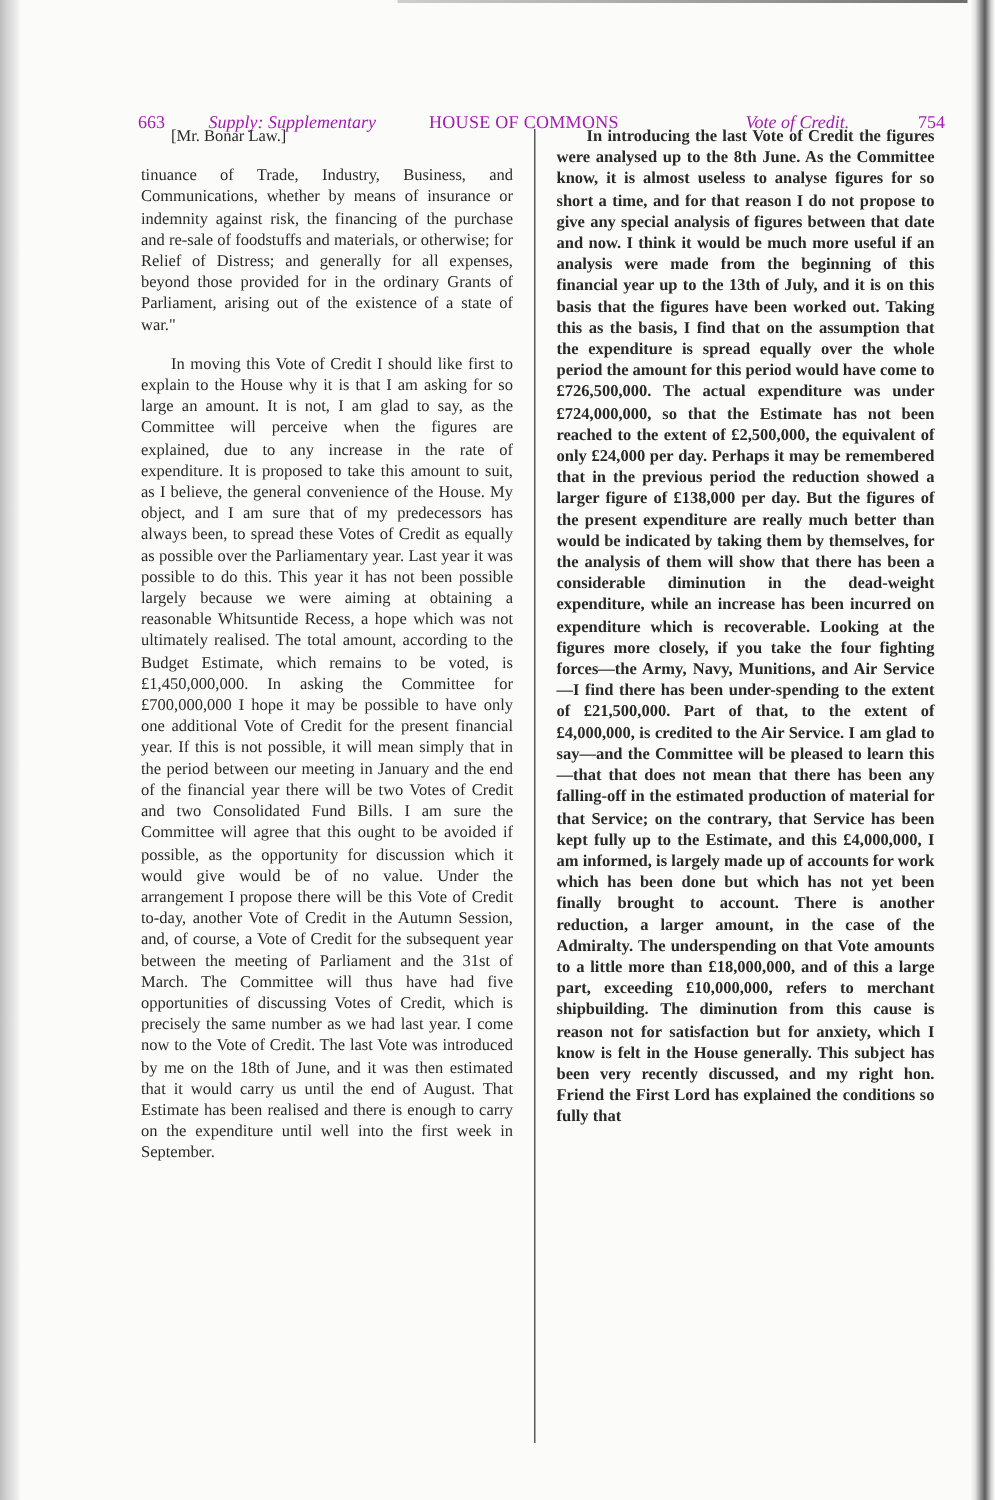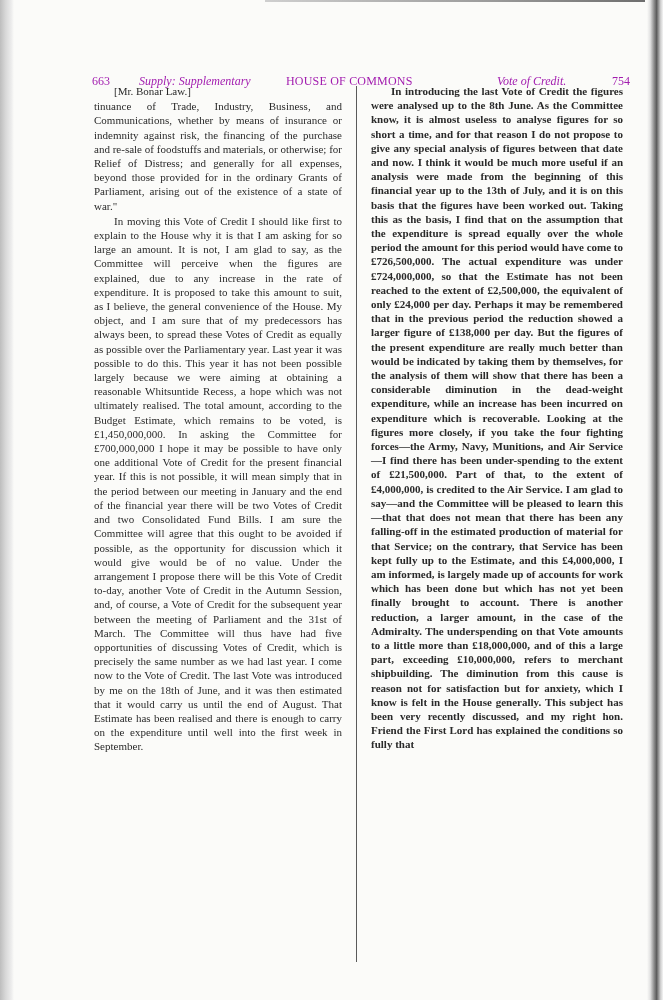--- a/index.html
+++ b/index.html
@@ -35,21 +35,21 @@
 
     .column {
       position: absolute; top: 84px;
       font-size: 11px; line-height: 14.2px;
       text-align: justify;
     }
     .col-left { left: 94px; width: 248px; }
     .col-right { left: 371px; width: 252px; font-weight: bold; }
     .column p { margin: 0; text-indent: 0; }
     .column p.indent { text-indent: 20px; }
-    .column p + p { margin-top: 1px; }
+    .column p + p { margin-top: 12px; }
     .speaker { padding-left: 20px; margin-bottom: 0 !important; }
 
     .col-rule {
       position: absolute; left: 356px; top: 86px; width: 1px; height: 876px;
       background: #5a5a5a;
     }
   </style>
 </head>
 <body>
 

